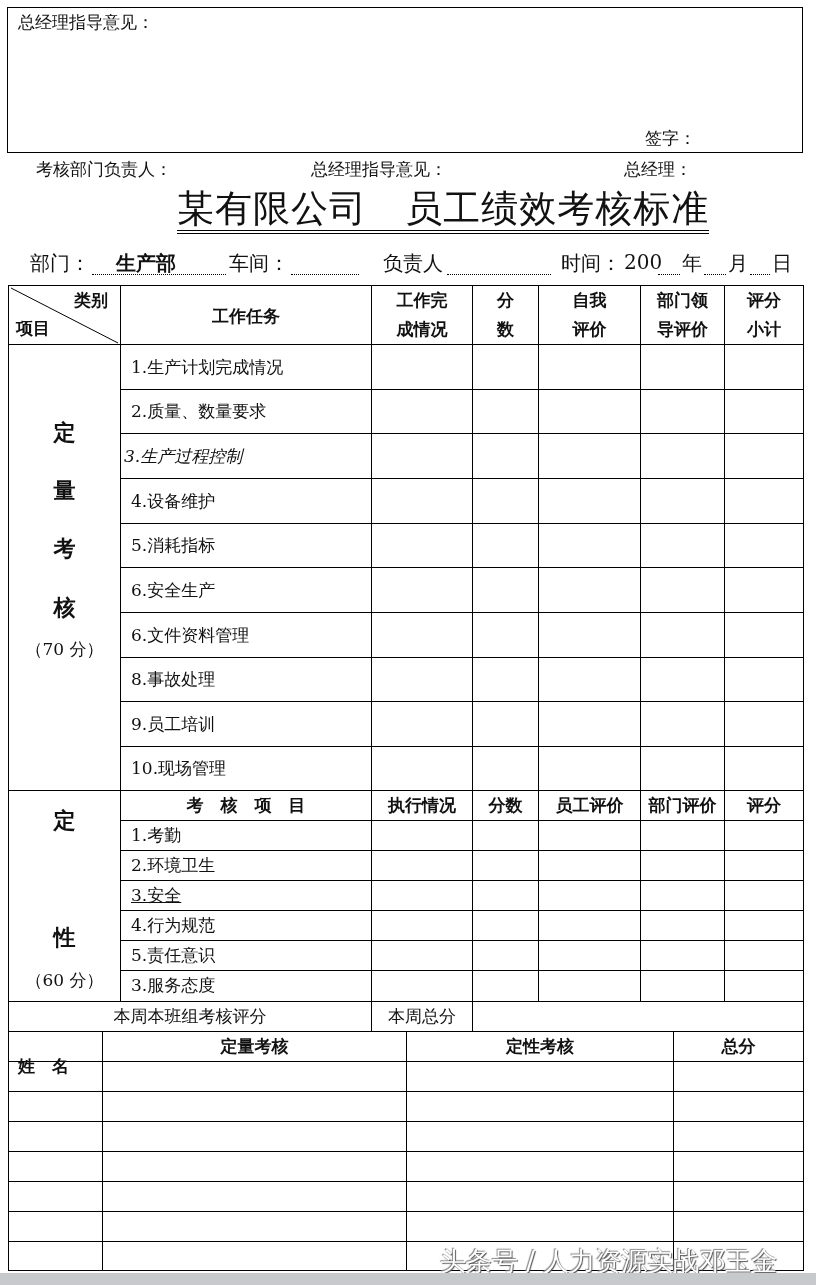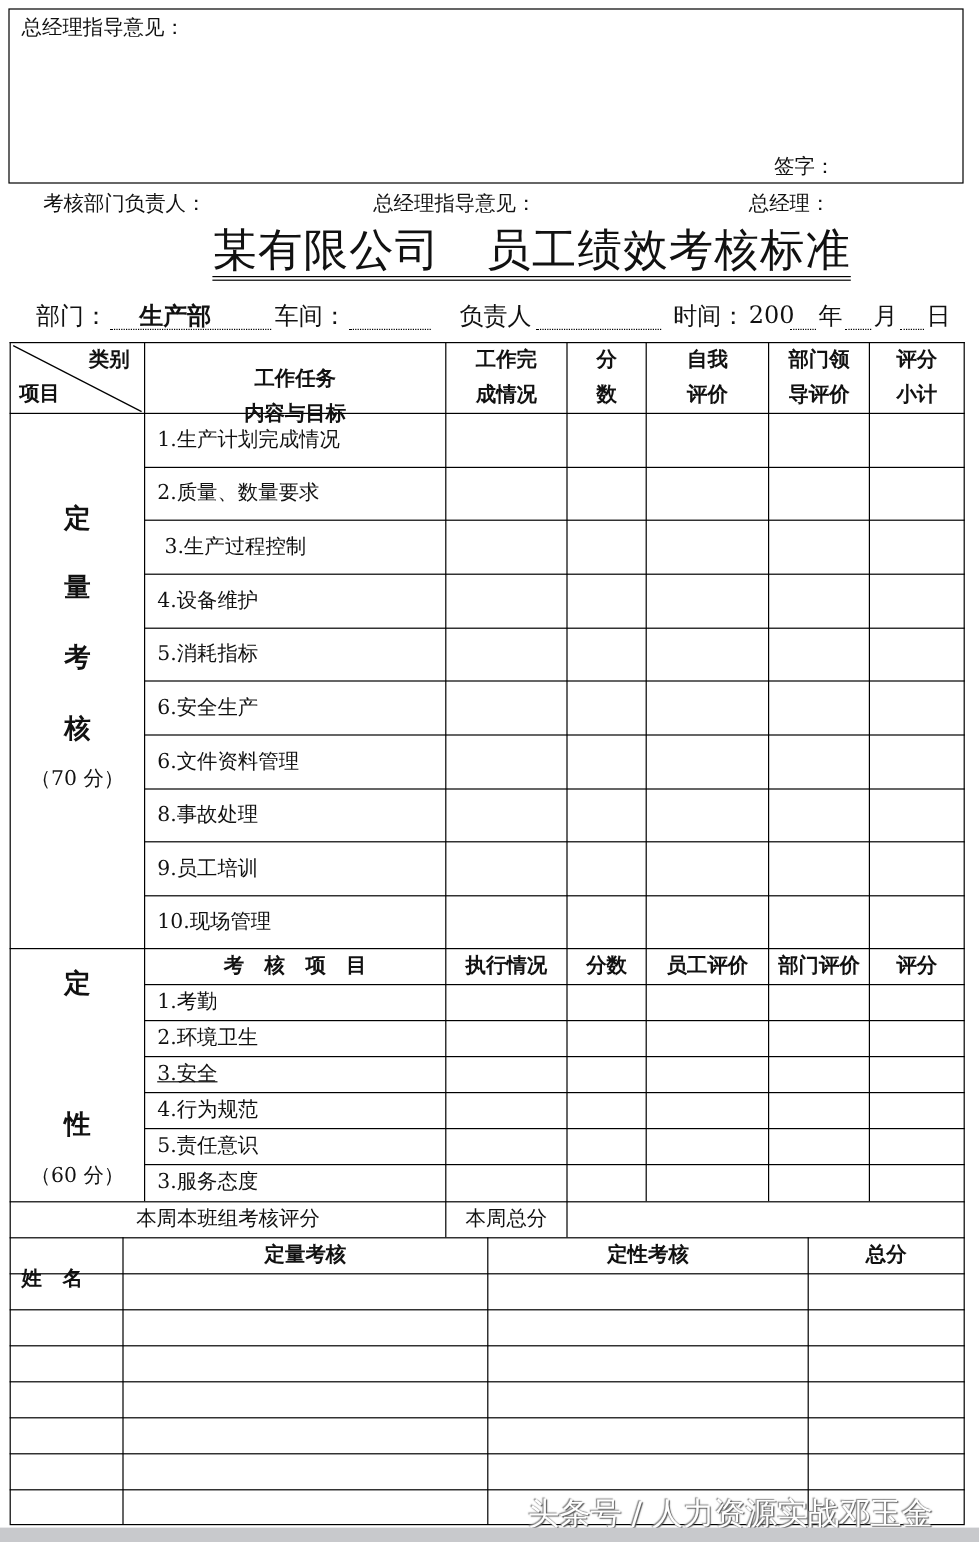--- a/index.html
+++ b/index.html
@@ -96,21 +96,20 @@
   <svg class="abs" style="left:8px;top:285px;" width="112" height="59">
       <line x1="3" y1="3" x2="110" y2="58" stroke="#000" stroke-width="1"></line>
     </svg>
 </div>
 
 <div class="cell bold" style="left:48px;top:288px;width:60px;height:24px;justify-content:flex-end;">类别</div>
 <div class="cell bold" style="left:16px;top:316px;width:50px;height:24px;justify-content:flex-start;">项目</div>
 
 <div class="abs" style="left:121px;top:286px;width:250px;height:58px;margin-top:16px;">
   <div class="cell bold" style="left:0;top:0;width:250px;height:29px;">工作任务</div>
-  <div class="cell bold" style="left:0;top:29px;width:250px;height:29px;">内容与目标</div>
 </div>
 <div class="abs" style="left:372px;top:286px;width:100px;height:58px;">
   <div class="cell bold" style="left:0;top:0;width:100px;height:29px;">工作完</div>
   <div class="cell bold" style="left:0;top:29px;width:100px;height:29px;">成情况</div>
 </div>
 <div class="abs" style="left:473px;top:286px;width:65px;height:58px;">
   <div class="cell bold" style="left:0;top:0;width:65px;height:29px;">分</div>
   <div class="cell bold" style="left:0;top:29px;width:65px;height:29px;">数</div>
 </div>
 <div class="abs" style="left:539px;top:286px;width:101px;height:58px;">
@@ -129,21 +128,21 @@
 <div class="abs" style="left:9px;top:345px;width:111px;height:445px;">
   <div class="cell bold" style="left:0;top:72px;width:111px;height:30px;font-size:22px;">定</div>
   <div class="cell bold" style="left:0;top:130px;width:111px;height:30px;font-size:22px;">量</div>
   <div class="cell bold" style="left:0;top:188px;width:111px;height:30px;font-size:22px;">考</div>
   <div class="cell bold" style="left:0;top:247px;width:111px;height:30px;font-size:22px;">核</div>
   <div class="cell" style="left:0;top:290px;width:111px;height:28px;">（70 分）</div>
 </div>
 
 <div class="cell left" style="left:121px;top:345px;width:240px;height:44px;">1.生产计划完成情况</div>
 <div class="cell left" style="left:121px;top:390px;width:240px;height:43px;">2.质量、数量要求</div>
-<div class="cell left" style="left:127px;top:434px;width:240px;height:44px;">3.生产过程控制</div>
+<div class="cell left" style="left:114px;top:434px;width:240px;height:44px;font-style:italic;">3.生产过程控制</div>
 <div class="cell left" style="left:121px;top:479px;width:240px;height:44px;">4.设备维护</div>
 <div class="cell left" style="left:121px;top:524px;width:240px;height:43px;">5.消耗指标</div>
 <div class="cell left" style="left:121px;top:568px;width:240px;height:44px;">6.安全生产</div>
 <div class="cell left" style="left:121px;top:613px;width:240px;height:44px;">6.文件资料管理</div>
 <div class="cell left" style="left:121px;top:658px;width:240px;height:43px;">8.事故处理</div>
 <div class="cell left" style="left:121px;top:702px;width:240px;height:44px;">9.员工培训</div>
 <div class="cell left" style="left:121px;top:747px;width:240px;height:43px;">10.现场管理</div>
 
 <div class="abs" style="left:9px;top:791px;width:111px;height:210px;">
   <div class="cell bold" style="left:0;top:14px;width:111px;height:30px;font-size:22px;">定</div>

